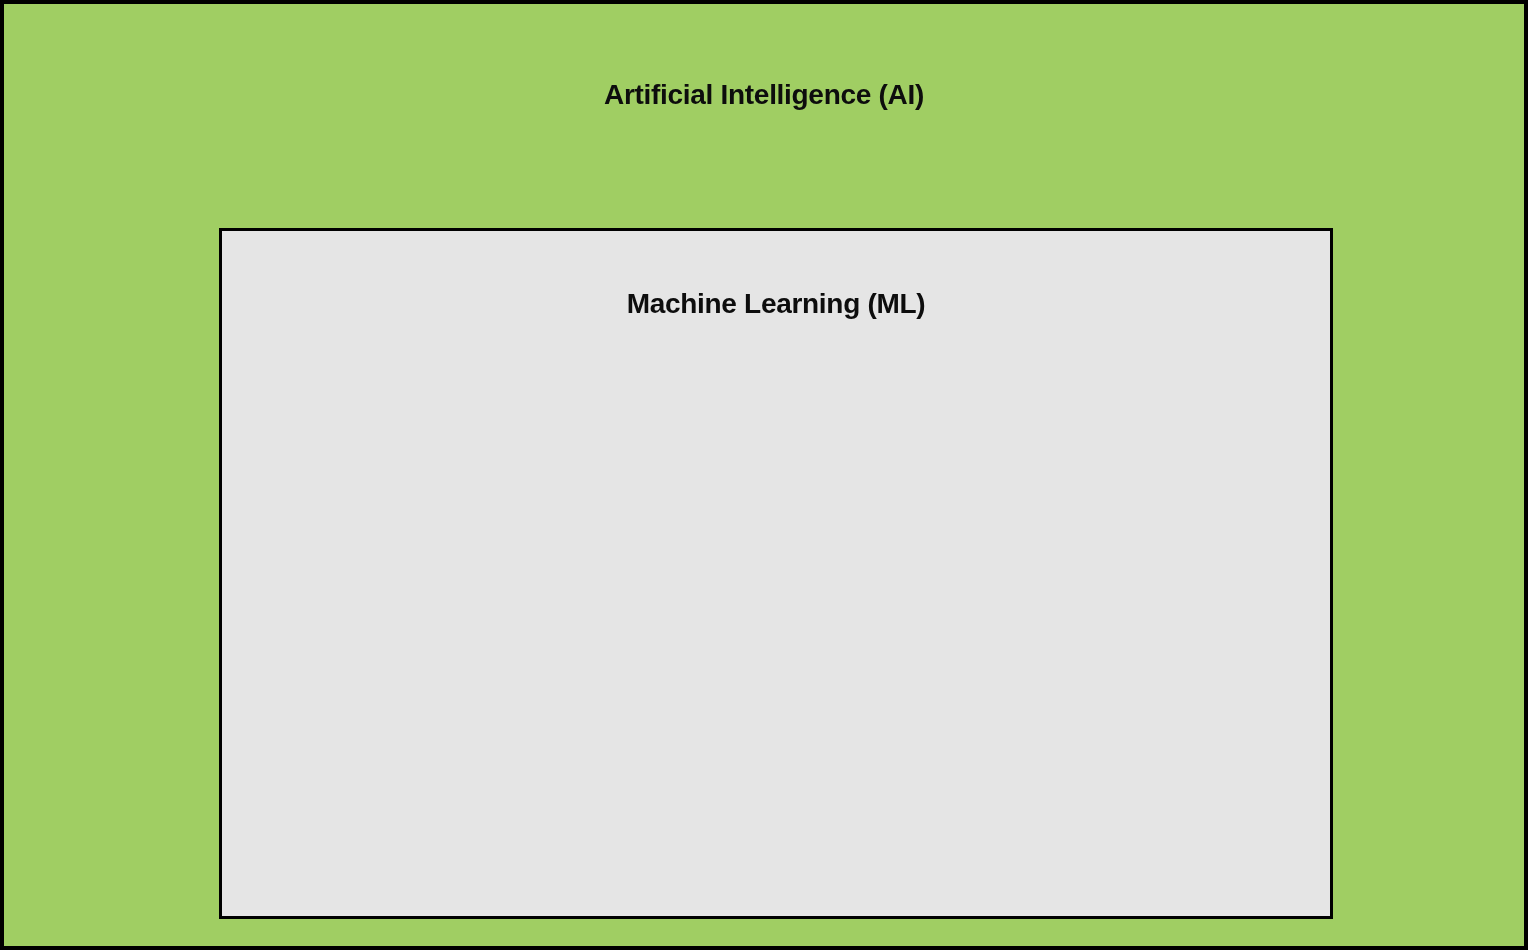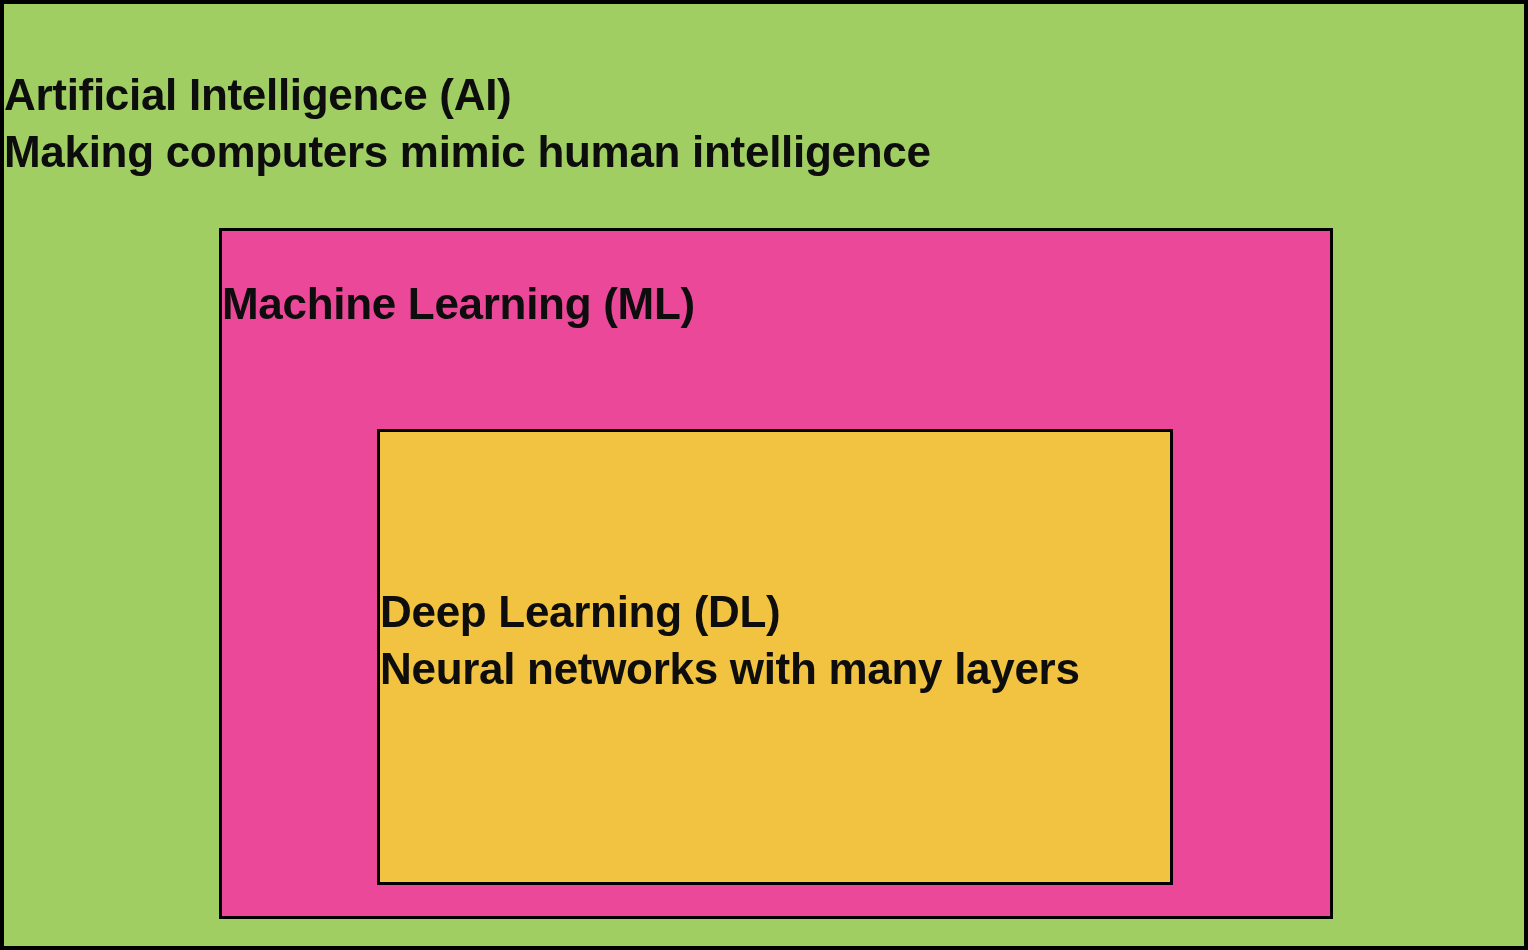--- a/index.html
+++ b/index.html
@@ -21,22 +21,22 @@
   }
 
   .layer-box {
     position: absolute;
   }
 
   .layer-label {
     position: absolute;
     left: 0;
     right: 0;
-    text-align: left;
-    font-size: 44px;
+    text-align: center;
+    font-size: 28px;
     line-height: 57px;
     letter-spacing: -0.3px;
     white-space: nowrap;
   }
 
   
   .ai-label { top: 62px; }
 
   
   .ml-box {
@@ -58,31 +58,22 @@
   }
   .dl-label { top: 151px; }
 </style>
 </head>
 <body>
 
 <div class="canvas" style="background-color: rgb(160, 206, 99);">
 
   <div class="layer-label ai-label">
     <div>Artificial Intelligence (AI)</div>
-    <div>Making computers mimic human intelligence</div>
   </div>
 
-  <div class="layer-box ml-box" style="background-color: #ec4899;">
+  <div class="layer-box ml-box" style="background-color: #e5e5e5;">
 
     <div class="layer-label ml-label">
       <div>Machine Learning (ML)</div>
     </div>
 
-    <div class="layer-box dl-box" style="background-color: rgb(242, 195, 64);">
-
-      <div class="layer-label dl-label">
-        <div>Deep Learning (DL)</div>
-        <div>Neural networks with many layers</div>
-      </div>
-
-    </div>
   </div>
 </div>
 
 </body></html>

